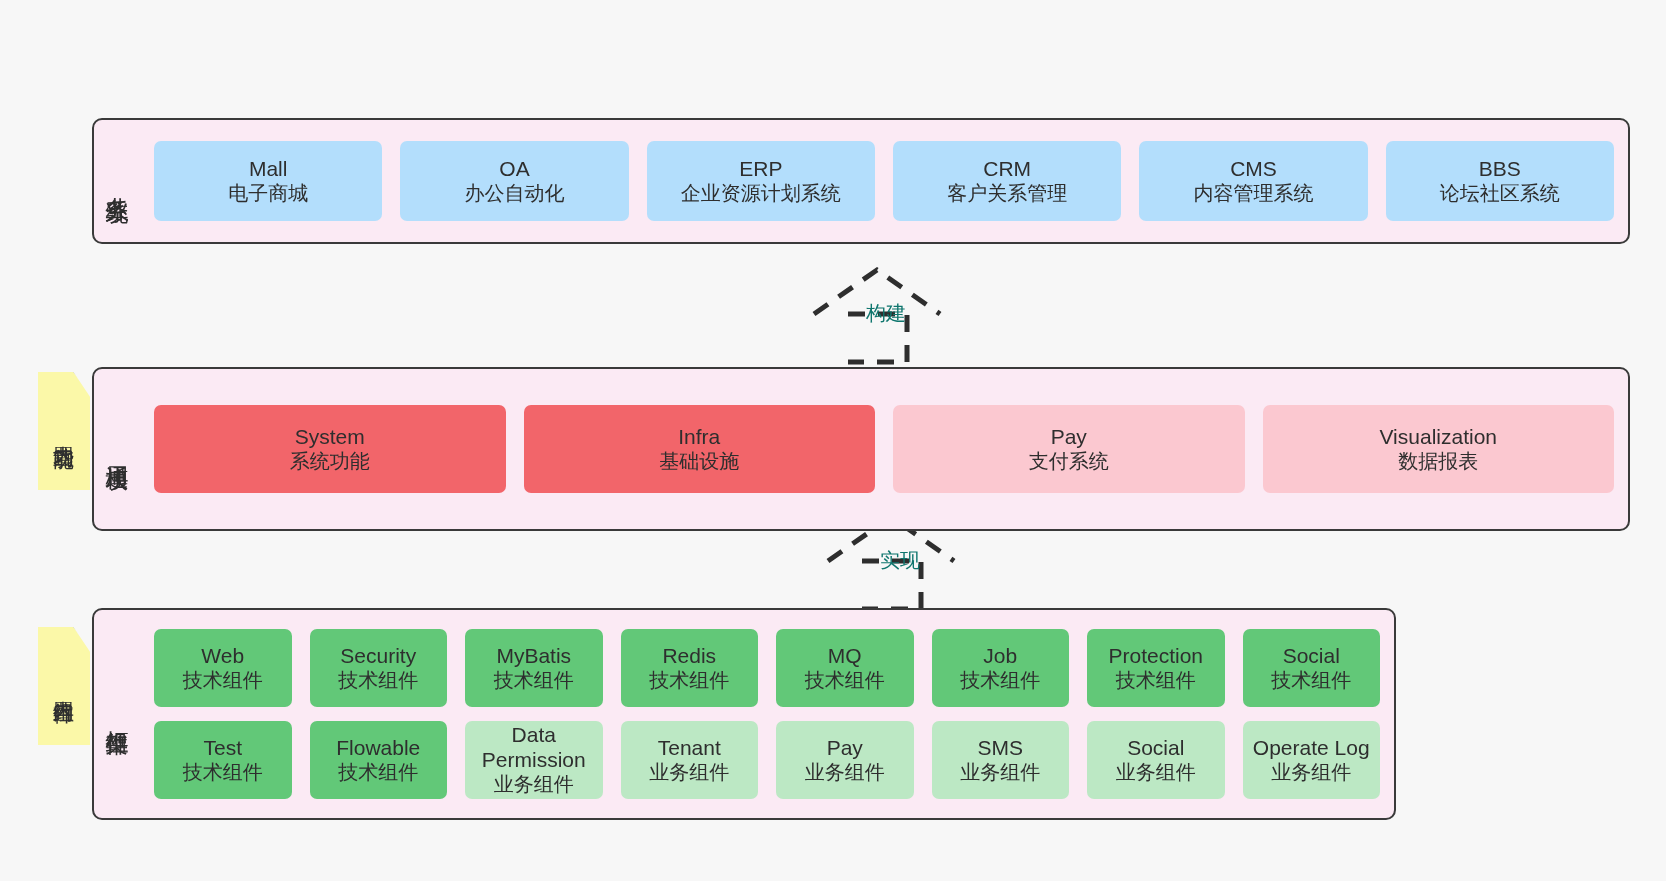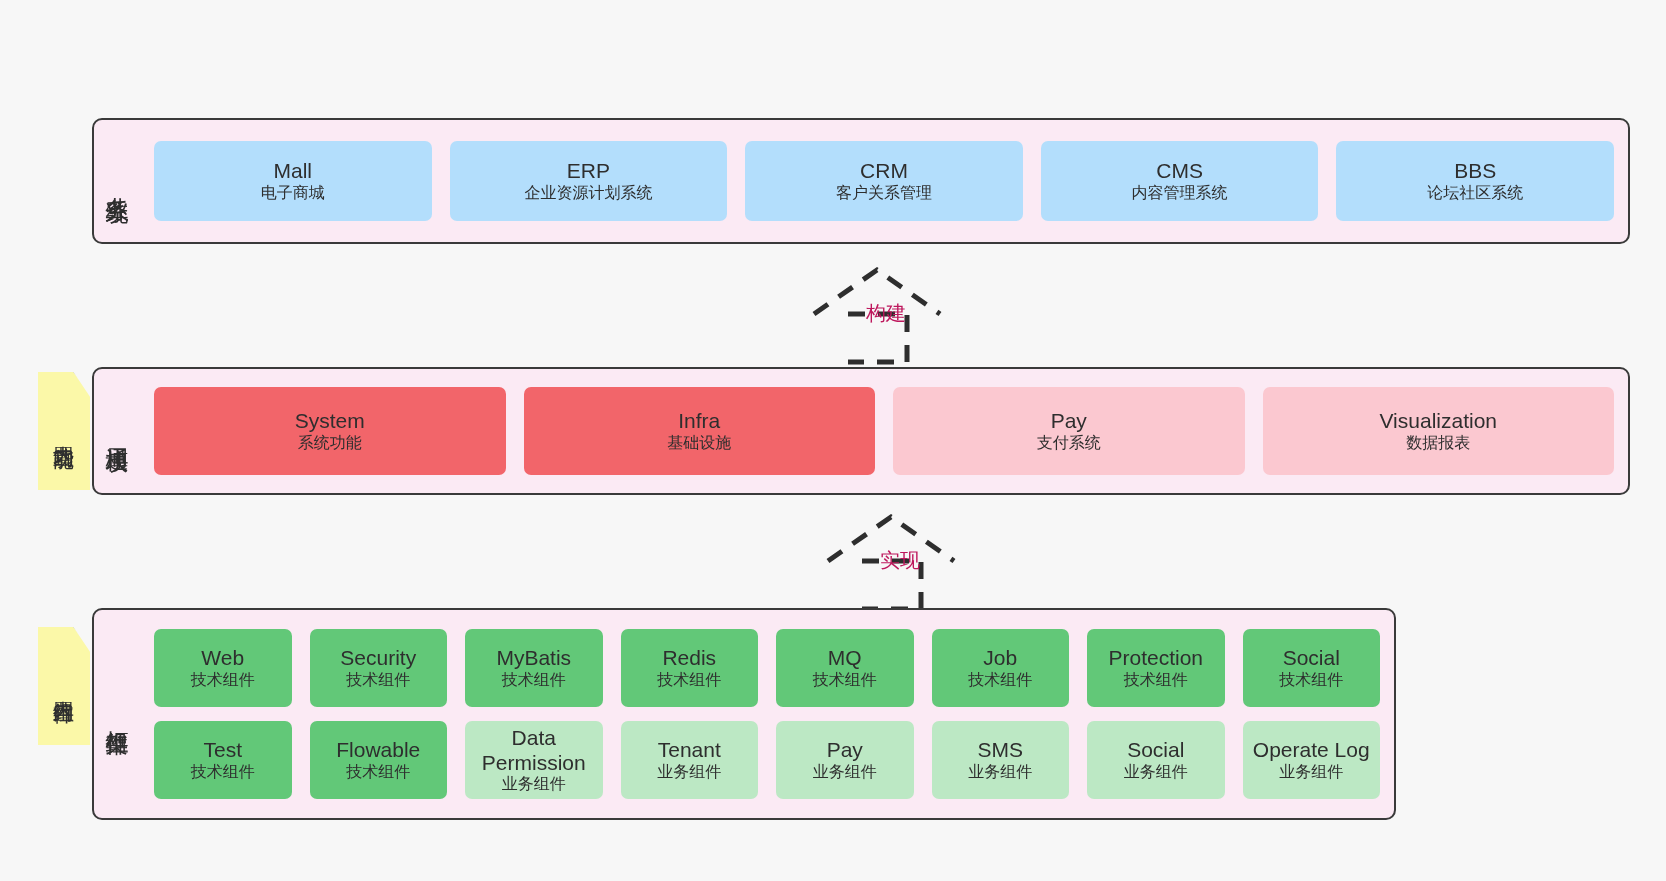--- a/index.html
+++ b/index.html
@@ -70,21 +70,21 @@
     border-radius: 7px;
     display: flex;
     flex-direction: column;
     align-items: center;
     justify-content: center;
     text-align: center;
     line-height: 1.18;
     color: #2e2e2e;
   }
   .card .t1 { font-size: 21px; }
-  .card .t2 { font-size: 16px; }
+  .card .t2 { font-size: 20px; }
 
   .card.biz      { background: #b3defc; height: 80px; }
   .card.mod      { background: #fbc8d0; height: 88px; }
   .card.mod.core { background: #f2656a; }
   .card.comp     { background: #62c878; height: 78px; }
   .card.comp.biz-comp { background: #bce8c4; }
 
   
   .sticky {
     position: absolute;
@@ -112,21 +112,21 @@
     background: #c9c9c9;
     clip-path: polygon(0 0, 100% 100%, 100% 0);
   }
 
   
   .connector { position: absolute; z-index: 1; }
   .connector svg { display: block; overflow: visible; }
   .connector .clabel {
     position: absolute;
     font-size: 20px;
-    color: #be185d;
+    color: #0f766e;
     white-space: nowrap;
     background: transparent;
   }
 </style>
 </head>
 <body>
 
 <div class="sticky" style="left:38px; top:372px; height:118px;">
   <span class="fold"></span>
   <span>内置功能</span>
@@ -136,20 +136,24 @@
   <span class="fold"></span>
   <span>内置组件</span>
 </div>
 
 <div class="layer" style="left:92px; top:118px; width:1538px; height:126px;">
   <div class="layer-title">业务系统</div>
   <div class="layer-body">
     <div class="card biz">
       <span class="t1">Mall</span>
       <span class="t2">电子商城</span>
+    </div>
+    <div class="card biz">
+      <span class="t1">OA</span>
+      <span class="t2">办公自动化</span>
     </div>
     <div class="card biz">
       <span class="t1">ERP</span>
       <span class="t2">企业资源计划系统</span>
     </div>
     <div class="card biz">
       <span class="t1">CRM</span>
       <span class="t2">客户关系管理</span>
     </div>
     <div class="card biz">
@@ -164,21 +168,21 @@
 </div>
 
 <div class="connector" style="left:800px; top:264px;">
   <svg width="160" height="98" viewBox="0 0 160 98">
     <path d="M14 50 L77 6 L140 50" fill="none" stroke="#2e2e2e" stroke-width="5" stroke-dasharray="17,13" stroke-linecap="butt"></path>
     <path d="M48 50 L107 50 L107 98 L48 98" fill="none" stroke="#2e2e2e" stroke-width="5" stroke-dasharray="17,13" stroke-linecap="butt"></path>
   </svg>
   <span class="clabel" style="left:66px; top:36px;">构建</span>
 </div>
 
-<div class="layer" style="left:92px; top:367px; width:1538px; height:128px;">
+<div class="layer" style="left:92px; top:367px; width:1538px; height:164px;">
   <div class="layer-title">通用模块</div>
   <div class="layer-body">
     <div class="card mod core">
       <span class="t1">System</span>
       <span class="t2">系统功能</span>
     </div>
     <div class="card mod core">
       <span class="t1">Infra</span>
       <span class="t2">基础设施</span>
     </div>

